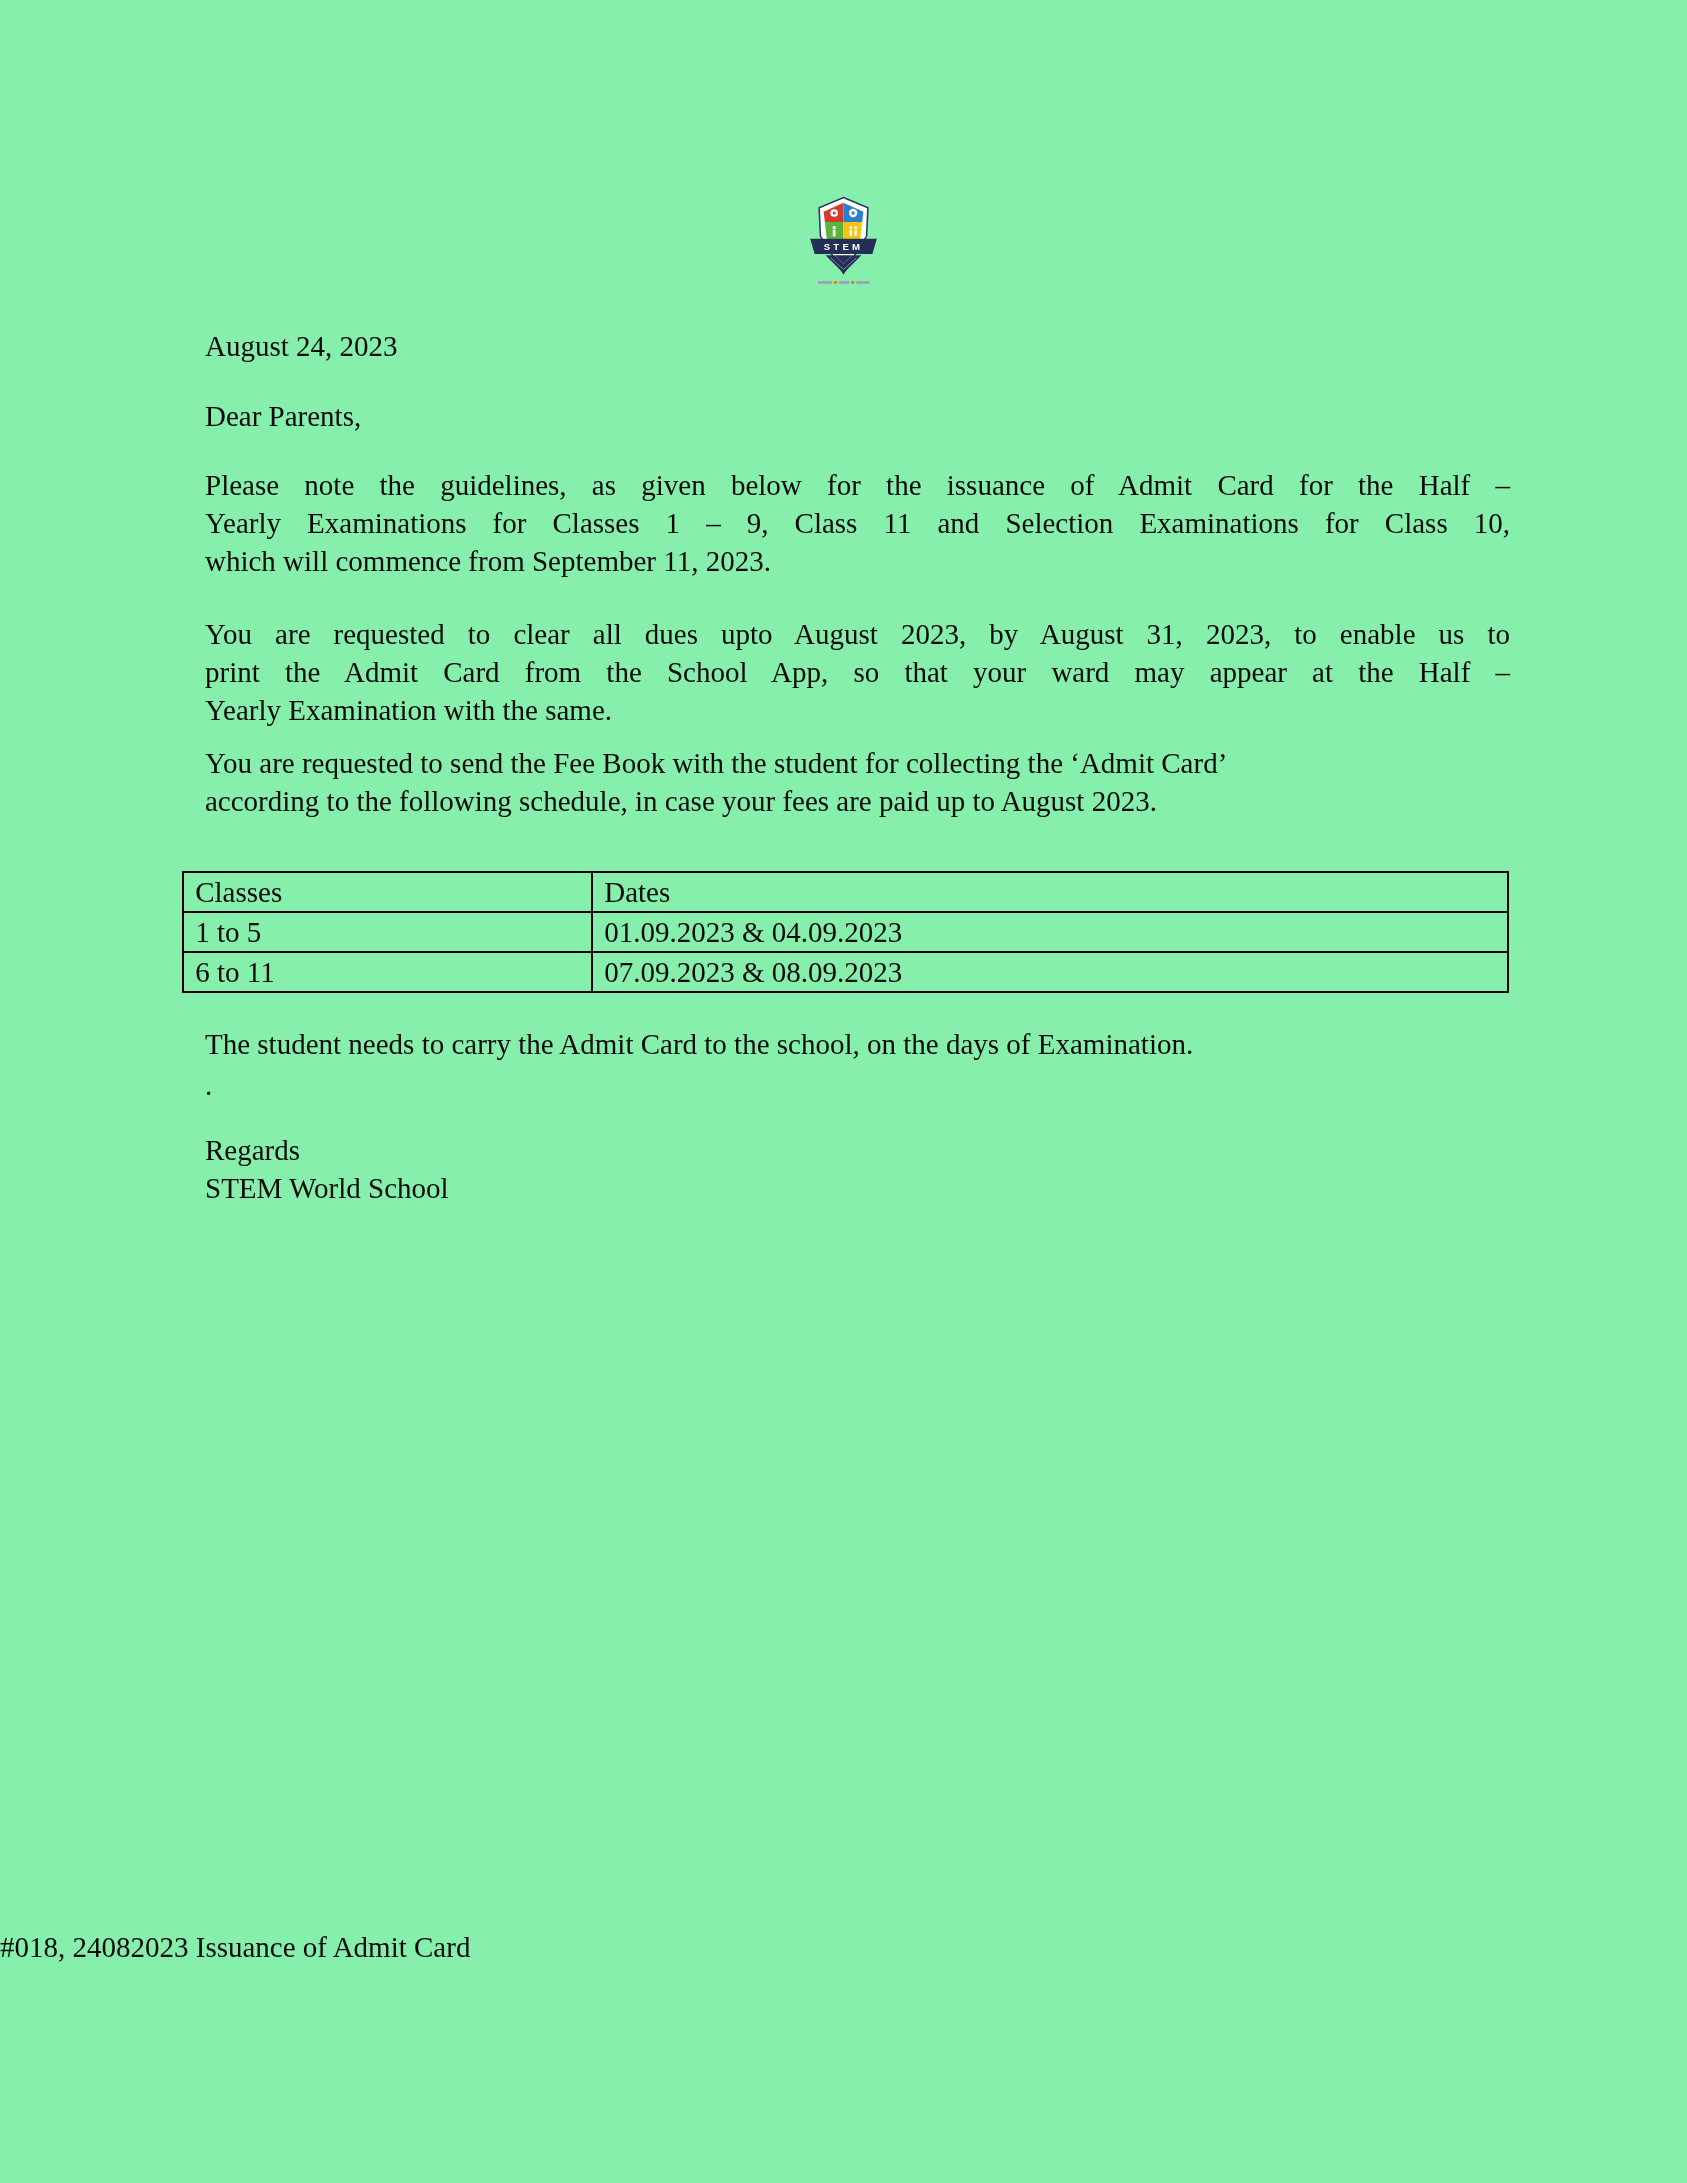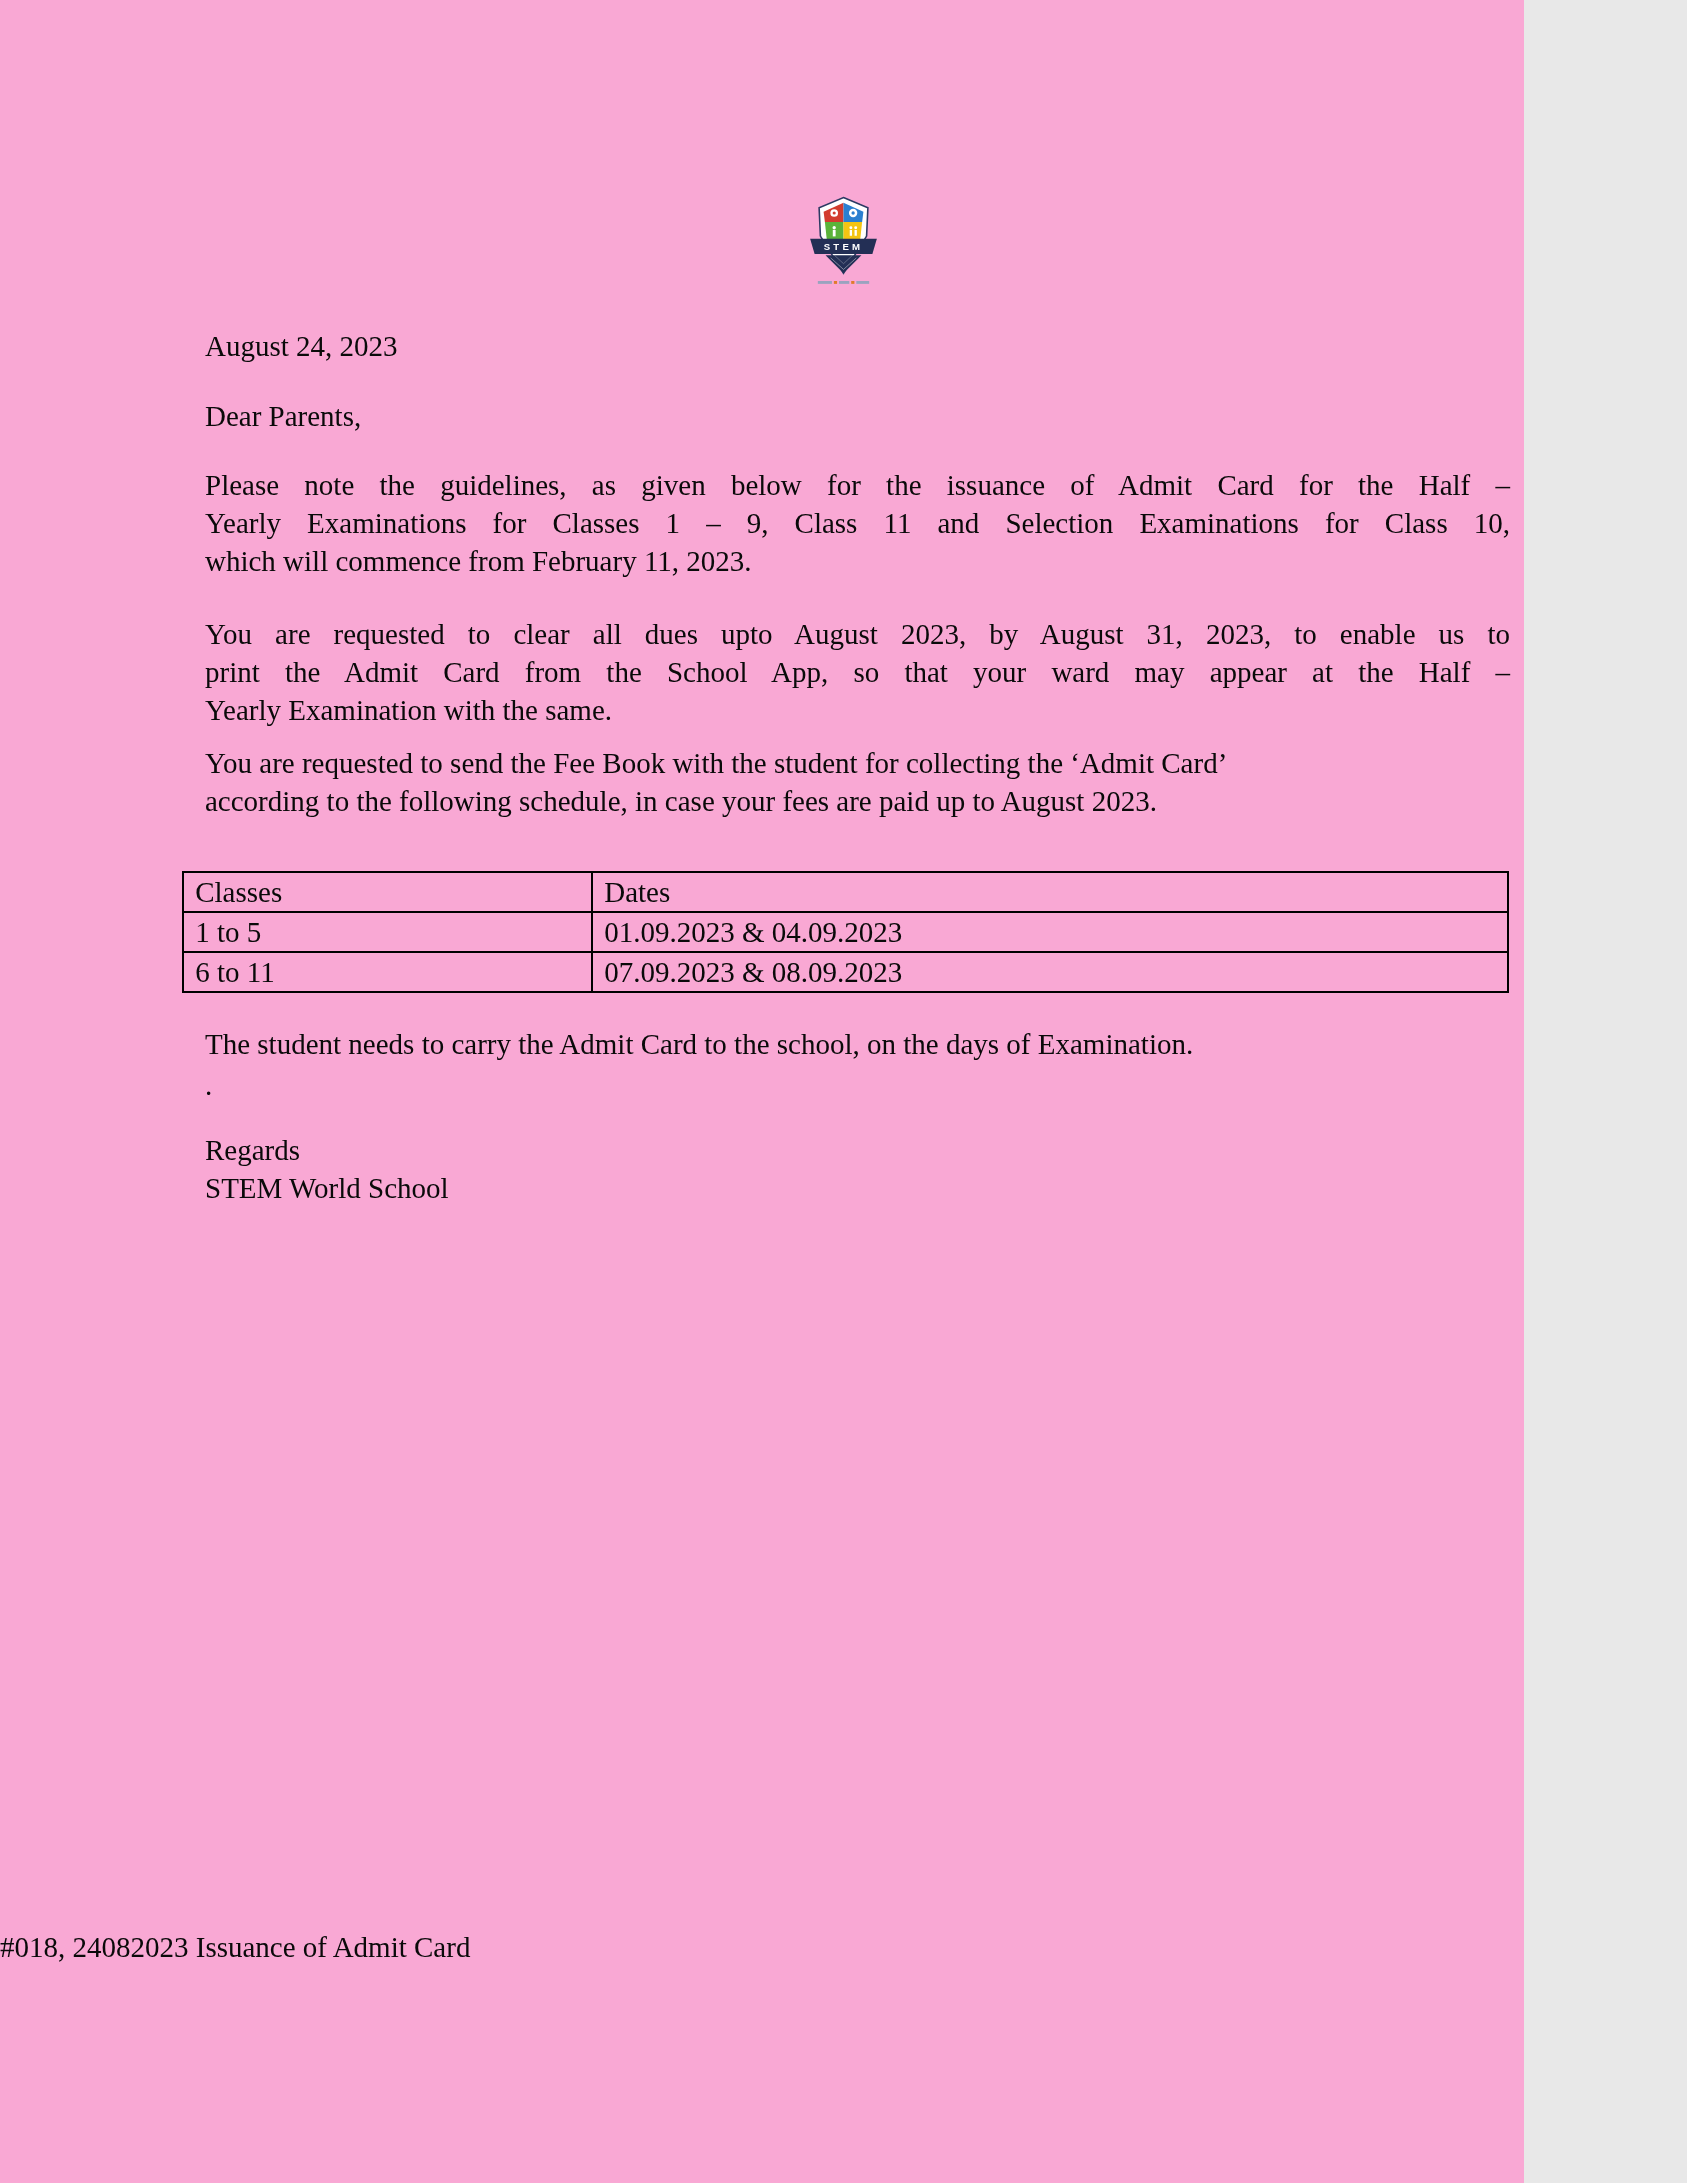--- a/index.html
+++ b/index.html
@@ -1,20 +1,20 @@
 <!DOCTYPE html>
 <html style="font-size:10.6px"><head>
 <meta charset="utf-8">
 <style>
   html, body { margin: 0; padding: 0; background: #e8e8e8; }
   .page {
     position: relative;
-    width: 1524px;
+    width: 1687px;
     height: 2183px;
-    background: #f9a8d4;
+    background: #86efac;
     font-family: "Liberation Serif", "DejaVu Serif", serif;
     font-size: 29px;
     line-height: 38px;
     color: #0a0a0a;
     overflow: hidden;
   }
   .abs { position: absolute; }
   .textblock { left: 205px; width: 1305px; }
   .jline { text-align: justify; text-align-last: justify; }
   .lline { text-align: left; }
@@ -79,21 +79,21 @@
     </svg>
   </div>
 
   <div class="abs textblock" style="top:327px">August 24, 2023</div>
 
   <div class="abs textblock" style="top:397px">Dear Parents,</div>
 
   <div class="abs textblock" style="top:466px">
     <div class="jline">Please note the guidelines, as given below for the issuance of Admit Card for the Half –</div>
     <div class="jline">Yearly Examinations for Classes 1 – 9, Class 11 and Selection Examinations for Class 10,</div>
-    <div class="lline">which will commence from February 11, 2023.</div>
+    <div class="lline">which will commence from September 11, 2023.</div>
   </div>
 
   <div class="abs textblock" style="top:615px">
     <div class="jline">You are requested to clear all dues upto August 2023, by August 31, 2023, to enable us to</div>
     <div class="jline">print the Admit Card from the School App, so that your ward may appear at the Half –</div>
     <div class="lline">Yearly Examination with the same.</div>
   </div>
 
   <div class="abs textblock" style="top:744px">
     <div class="lline">You are requested to send the Fee Book with the student for collecting the ‘Admit Card’</div>

